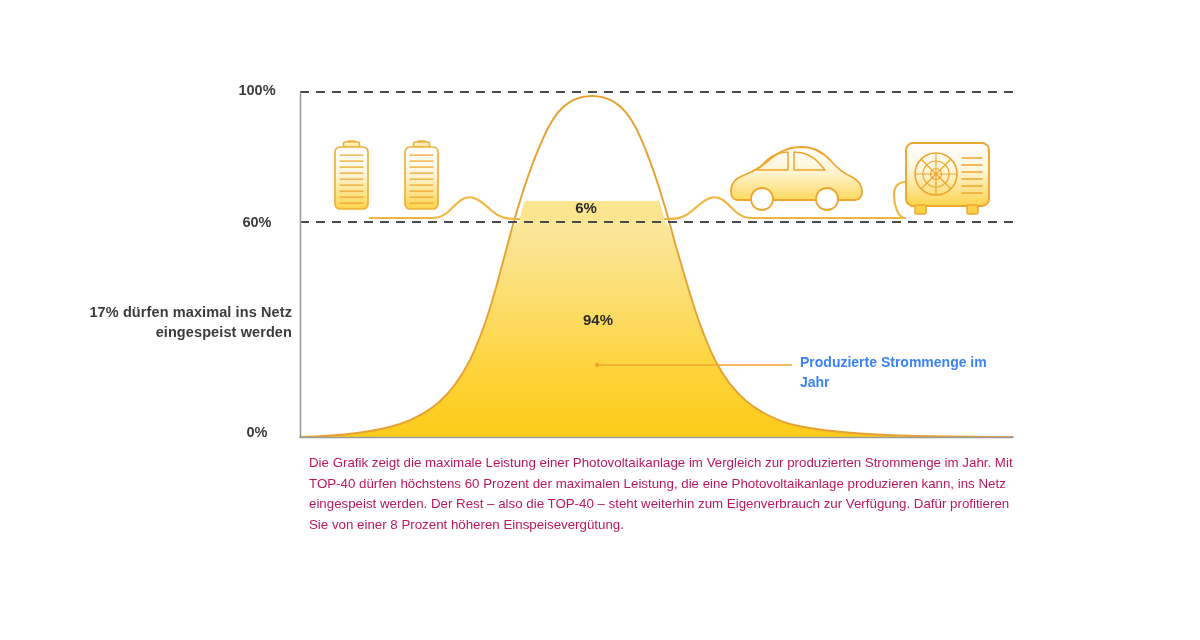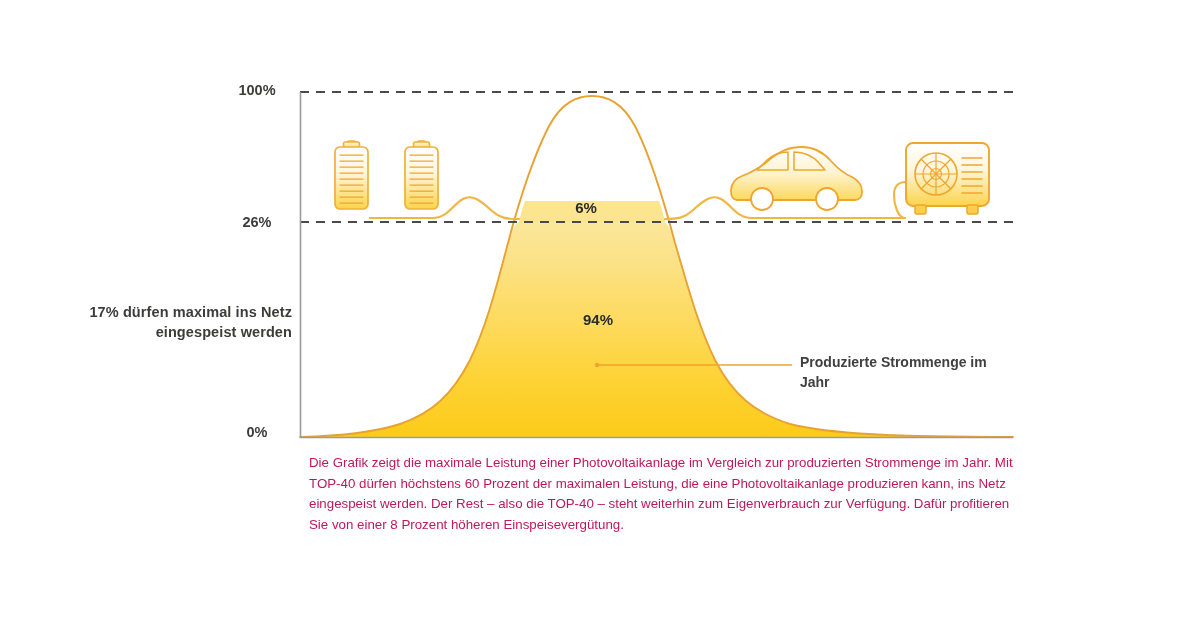--- a/index.html
+++ b/index.html
@@ -39,21 +39,21 @@
   #tick-0{left:222px;top:424px;}
 
   
   #annotation{
     position:absolute;
     left:800px;top:353px;
     width:200px;
     font-size:14px;
     line-height:1.42;
     font-weight:600;
-    color:#404040;
+    color:#3b82f6;
   }
 
   
   .pct{
     position:absolute;
     font-size:15px;
     font-weight:700;
     color:#2b2b2b;
     text-align:center;
   }
@@ -240,21 +240,21 @@
         <line x1="962" y1="172" x2="982" y2="172"></line>
         <line x1="962" y1="179" x2="982" y2="179"></line>
         <line x1="962" y1="186" x2="982" y2="186"></line>
         <line x1="962" y1="193" x2="982" y2="193"></line>
       </g>
     </g>
 
   </svg>
 
   <div class="tick" id="tick-100">100%</div>
-  <div class="tick" id="tick-60">26%</div>
+  <div class="tick" id="tick-60">60%</div>
   <div class="tick" id="tick-0">0%</div>
 
   <div class="axis-note" id="note-bottom">17% dürfen maximal ins Netz eingespeist werden</div>
 
   <div class="pct" id="pct-6">6%</div>
   <div class="pct" id="pct-94">94%</div>
 
   <div id="annotation">Produzierte Strommenge im Jahr</div>
 
   <div id="caption">Die Grafik zeigt die maximale Leistung einer Photovoltaikanlage im Vergleich zur produzierten Strommenge im Jahr. Mit TOP-40 dürfen höchstens 60 Prozent der maximalen Leistung, die eine Photovoltaikanlage produzieren kann, ins Netz eingespeist werden. Der Rest – also die TOP-40 – steht weiterhin zum Eigenverbrauch zur Verfügung. Dafür profitieren Sie von einer 8 Prozent höheren Einspeisevergütung.</div>

